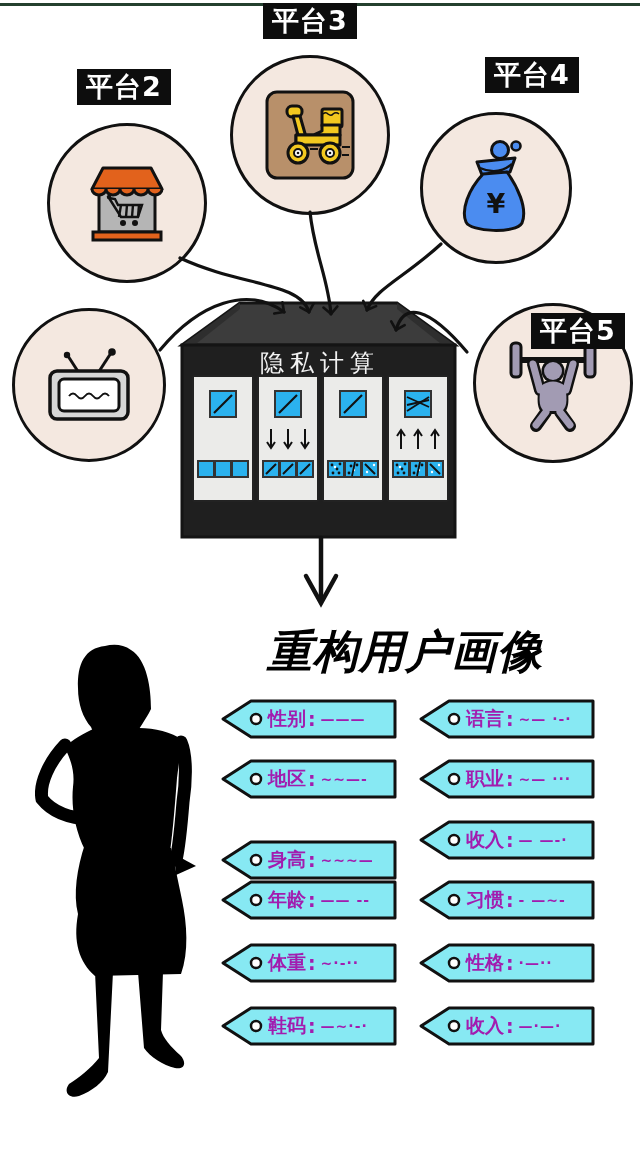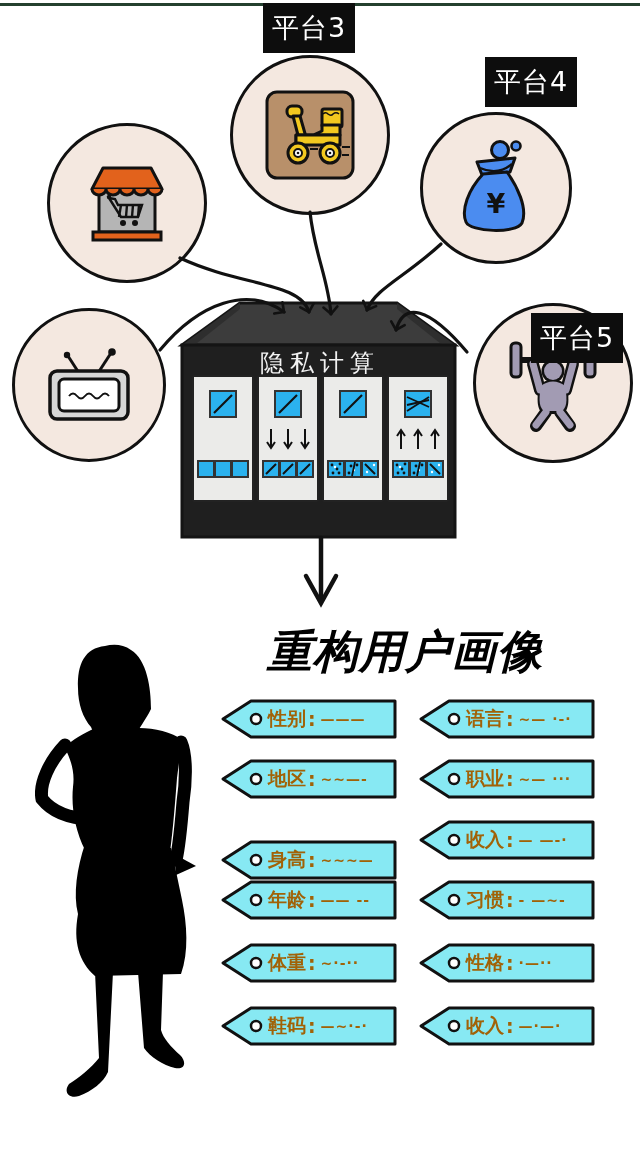--- a/index.html
+++ b/index.html
@@ -2,35 +2,35 @@
 <html><head>
 <meta charset="utf-8">
 <style>
   html,body{margin:0;padding:0;background:#fff;}
   #stage{position:relative;width:640px;height:1154px;background:#fff;overflow:hidden;
          font-family:"DejaVu Sans","Liberation Sans",sans-serif;}
   .abs{position:absolute;}
   
   .top-rule{left:0;top:3px;width:640px;height:3px;background:#24402f;}
   
-  .plabel{background:#0d0d0d;color:#fff;font-size:27px;font-weight:400;
-          padding:10px 9px;line-height:1.1;letter-spacing:1px;}
+  .plabel{background:#0d0d0d;color:#fff;font-size:27px;font-weight:700;
+          padding:3px 9px;line-height:1.1;letter-spacing:1px;}
   
   .pcircle{border:3px solid #111;border-radius:50%;background:#f4e8e0;
            display:flex;align-items:center;justify-content:center;position:absolute;}
   
   .box-title{color:#f2f2f2;font-size:24px;letter-spacing:6px;text-align:center;}
   .panel{position:absolute;width:58px;height:123px;background:#ebebe9;
          border:2px solid #222;border-radius:2px;}
   
   .heading{font-size:45px;font-weight:900;color:#000;text-align:center;letter-spacing:1px;}
   
   .tag{position:absolute;width:178px;height:44px;}
   .tag .txt{position:absolute;left:48px;top:0;height:44px;right:4px;
-            display:flex;align-items:center;color:#a16207;}
+            display:flex;align-items:center;color:#a21caf;}
   .tag .lbl{font-size:19px;font-weight:700;}
   .tag .sep{font-size:19px;font-weight:700;margin:0 5px 0 2px;}
   .tag .val{font-size:14px;font-weight:700;letter-spacing:1px;white-space:nowrap;}
   .yen{position:absolute;left:50%;top:60%;transform:translate(-50%,-50%);
        font-size:27px;font-weight:900;color:#111;}
 </style>
 </head>
 <body>
 
 <div id="stage">
@@ -232,20 +232,21 @@
         <line x1="37" y1="57" x2="30" y2="31"></line>
           <line x1="63" y1="57" x2="70" y2="31"></line>
         <line x1="43" y1="79" x2="33" y2="92"></line>
           <line x1="57" y1="79" x2="67" y2="92"></line>
       </g>
       <circle cx="50" cy="38" r="9" fill="#a29bb3"></circle>
       <path d="M38,53 C35,69 37,75 41,78 L59,78 C63,75 65,69 62,53 C55,47 45,47 38,53 Z" fill="#a29bb3"></path>
     </svg>
   </div>
 
+  <div class="abs plabel" style="left:77px;top:69px;">平台2</div>
   <div class="abs plabel" style="left:263px;top:3px;">平台3</div>
   <div class="abs plabel" style="left:456px;top:57px;margin-left:29px;">平台4</div>
   <div class="abs plabel" style="left:531px;top:265px;margin-top:48px;">平台5</div>
 
   <svg class="abs" style="left:0;top:0;pointer-events:none;" width="640" height="620">
     <defs>
       <marker id="vh" markerUnits="userSpaceOnUse" markerWidth="20" markerHeight="20" refX="10" refY="10" orient="auto">
         <path d="M3,3 L10,10 L3,17" fill="none" stroke="#111" stroke-width="2.6" stroke-linecap="round"></path>
       </marker>
     </defs>

